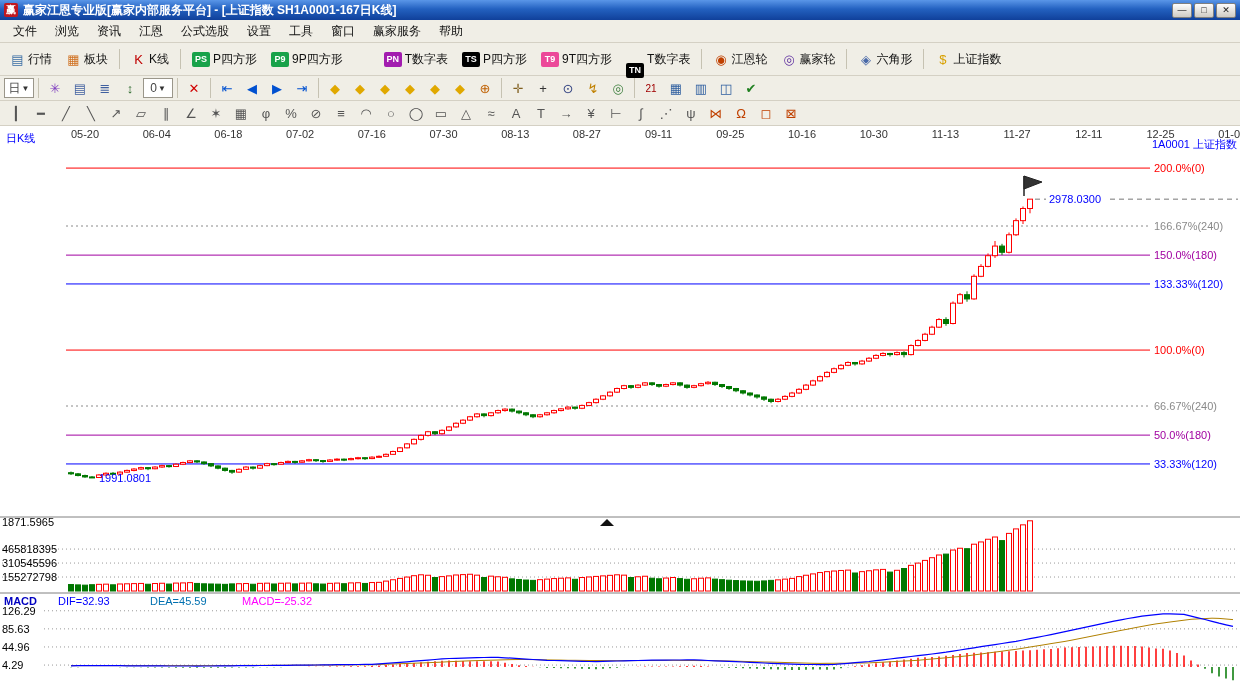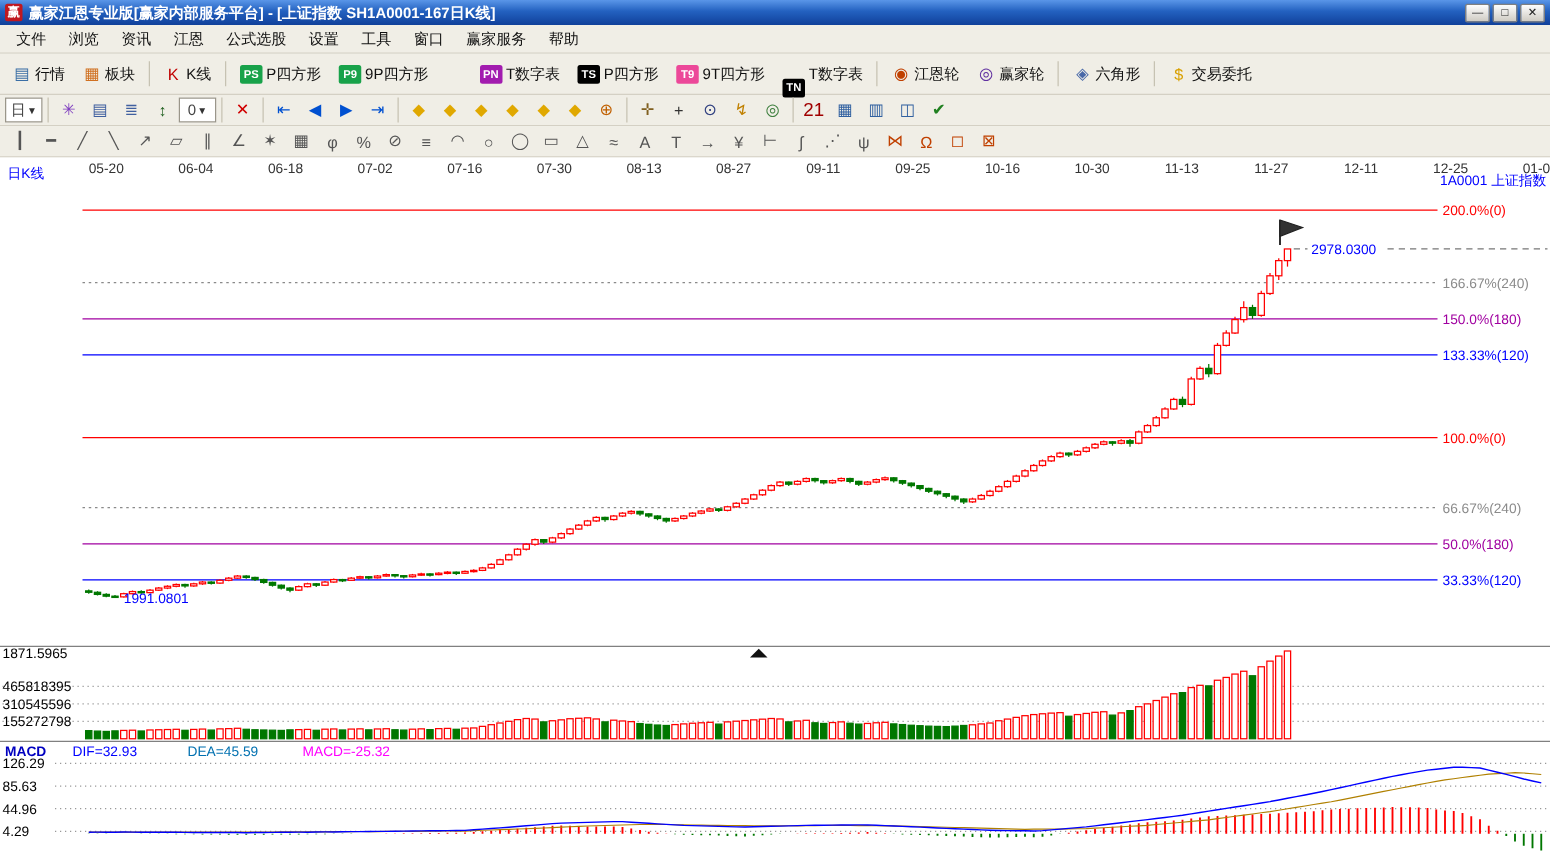--- a/index.html
+++ b/index.html
@@ -105,21 +105,21 @@
         <span>赢家轮</span>
       </div>
       <div class="sep"></div>
       <div class="tb-btn">
         <span class="glyph" style="color: rgb(72, 104, 168);">◈</span>
         <span>六角形</span>
       </div>
       <div class="sep"></div>
       <div class="tb-btn">
         <span class="glyph" style="color: rgb(216, 160, 0);">$</span>
-        <span>交易委托</span>
+        <span>上证指数</span>
       </div>
     </div>
   <div class="toolbar tb2" id="toolbar-tools">
       <div class="tool-btn boxed">
         <span>日</span>
         <span class="arrow">▼</span>
       </div>
       <div class="sep"></div>
       <div class="tool-btn">
         <span class="glyph" style="color: rgb(128, 64, 192);">✳</span>
@@ -187,21 +187,21 @@
         <span class="glyph" style="color: rgb(48, 64, 128);">⊙</span>
       </div>
       <div class="tool-btn">
         <span class="glyph" style="color: rgb(192, 128, 0);">↯</span>
       </div>
       <div class="tool-btn">
         <span class="glyph" style="color: rgb(64, 128, 64);">◎</span>
       </div>
       <div class="sep"></div>
       <div class="tool-btn">
-        <span class="glyph" style="color: rgb(160, 0, 0); font-size: 15px;">21</span>
+        <span class="glyph" style="color: rgb(160, 0, 0); font-size: 10px;">21</span>
       </div>
       <div class="tool-btn">
         <span class="glyph" style="color: rgb(48, 96, 160);">▦</span>
       </div>
       <div class="tool-btn">
         <span class="glyph" style="color: rgb(48, 96, 160);">▥</span>
       </div>
       <div class="tool-btn">
         <span class="glyph" style="color: rgb(48, 96, 160);">◫</span>
       </div>

